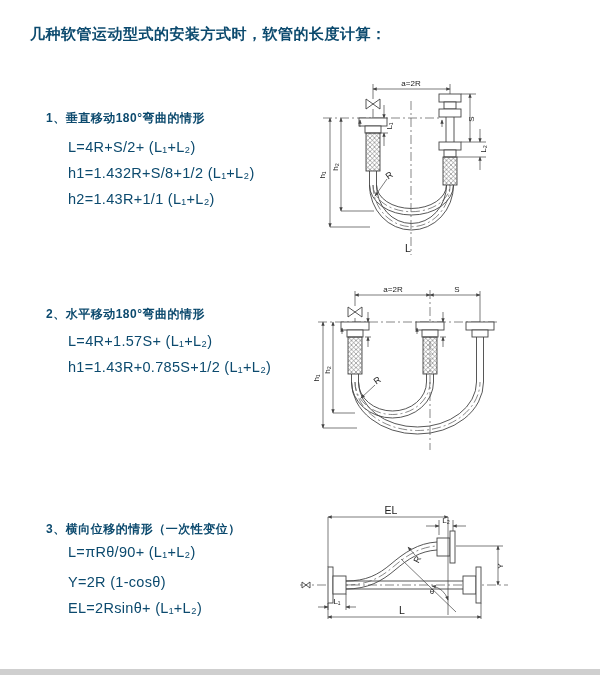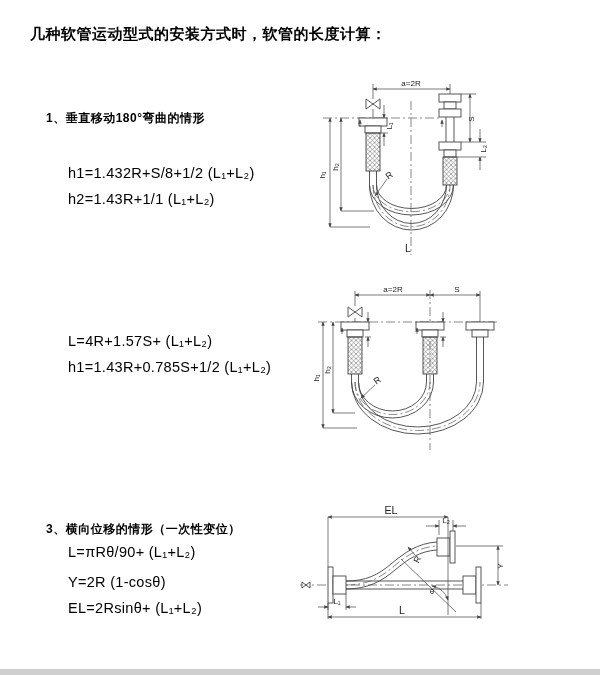--- a/index.html
+++ b/index.html
@@ -1,17 +1,17 @@
 <!DOCTYPE html>
 <html><head>
 <meta charset="utf-8">
 <style>
   html,body{margin:0;padding:0;background:#e8e8e8;}
   .page{position:relative;width:600px;height:675px;background:#ffffff;overflow:hidden;
-        font-family:"Liberation Sans","DejaVu Sans",sans-serif;color:#000000;}
+        font-family:"Liberation Sans","DejaVu Sans",sans-serif;color:#0c4a6e;}
   .title{position:absolute;left:30px;top:25px;font-size:15px;font-weight:bold;letter-spacing:.5px;}
   .sec-heading{position:absolute;font-size:12px;font-weight:bold;letter-spacing:.5px;}
   .formula{position:absolute;left:68px;font-size:14.5px;letter-spacing:.3px;}
   #sec1-h{left:46px;top:110px}
   #f1a{top:139px}#f1b{top:165px}#f1c{top:191px}
   #sec2-h{left:46px;top:306px}
   #f2a{top:333px}#f2b{top:359px}#f2c{top:385px}
   #sec3-h{left:46px;top:521px}
   #f3a{top:544px}#f3b{top:574px}#f3c{top:600px}
   .diag{position:absolute;}
@@ -32,23 +32,25 @@
   svg .t10{font-size:10.5px}
 </style>
 </head>
 <body>
 
 <div class="page">
 
   <div class="title">几种软管运动型式的安装方式时，软管的长度计算：</div>
 
   <div class="sec-heading" id="sec1-h">1、垂直移动180°弯曲的情形</div>
+  <div class="formula" id="f1a">L=4R+S/2+ (L₁+L₂)</div>
   <div class="formula" id="f1b">h1=1.432R+S/8+1/2 (L₁+L₂)</div>
   <div class="formula" id="f1c">h2=1.43R+1/1 (L₁+L₂)</div>
 
+  <div class="sec-heading" id="sec2-h">2、水平移动180°弯曲的情形</div>
   <div class="formula" id="f2a">L=4R+1.57S+ (L₁+L₂)</div>
   <div class="formula" id="f2b">h1=1.43R+0.785S+1/2 (L₁+L₂)</div>
 
   <div class="sec-heading" id="sec3-h">3、横向位移的情形（一次性变位）</div>
   <div class="formula" id="f3a">L=πRθ/90+ (L₁+L₂)</div>
   <div class="formula" id="f3b">Y=2R (1-cosθ)</div>
   <div class="formula" id="f3c">EL=2Rsinθ+ (L₁+L₂)</div>
 
   <svg class="diag" id="d1" width="270" height="185" viewBox="0 0 270 185">
     <defs>

